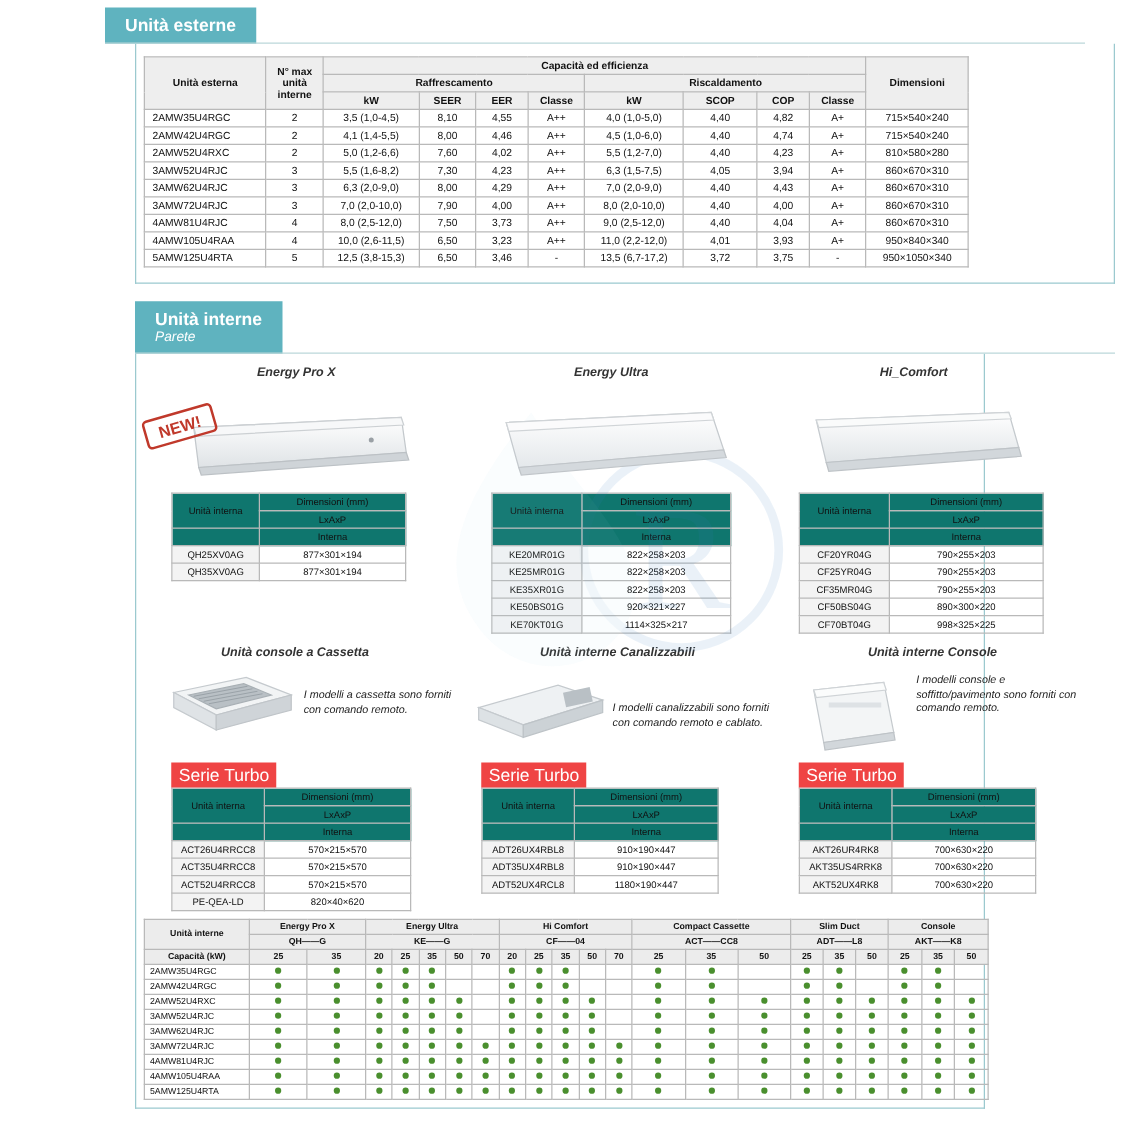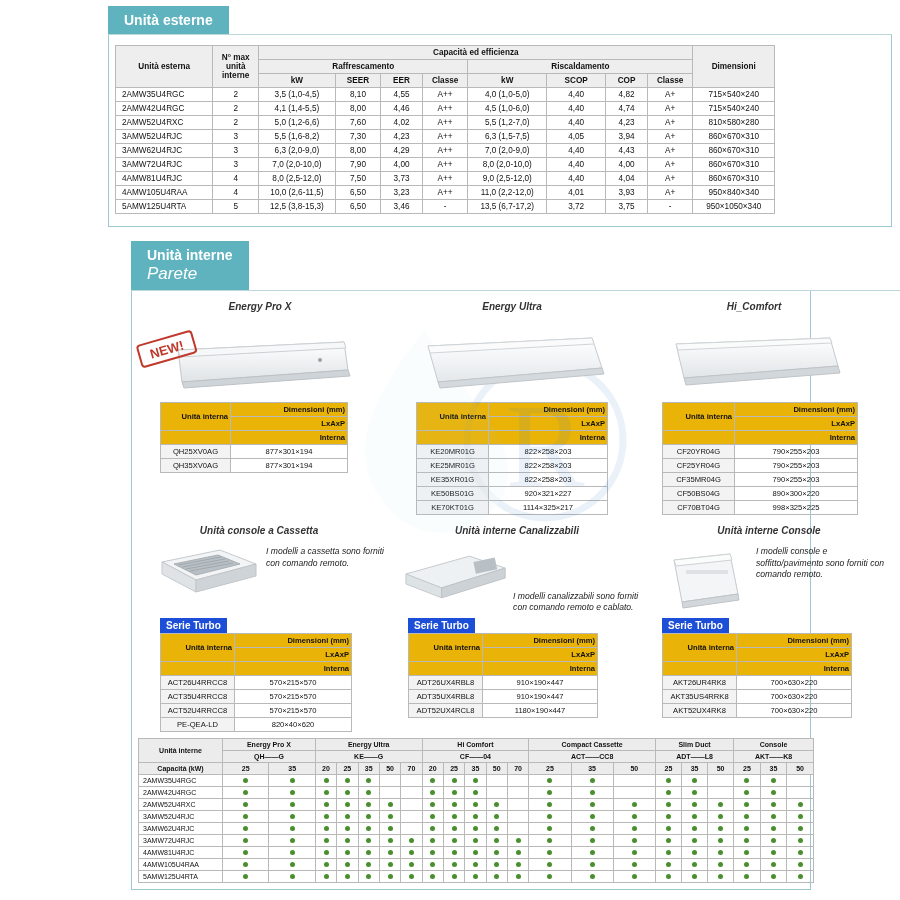--- a/index.html
+++ b/index.html
@@ -28,21 +28,21 @@
     display: inline-block;
     padding: 6px 16px 7px 16px;
     font-size: 14px;
     font-weight: bold;
     position: relative;
   }
   .ribbon .sub {
     display: block;
     font-style: italic;
     font-weight: normal;
-    font-size: 17px;
+    font-size: 11px;
     margin-top: 1px;
   }
   .ribbon-wrap { position: relative; }
   .ribbon-wrap::after{
     content:"";
     position:absolute;
     left:0; right:0;
     bottom:0;
     height:1px;
     background:#bcd7da;
@@ -90,38 +90,38 @@
   .mini-tbl {
     font-size: 7.6px;
     width: 200px;
   }
   .mini-tbl th, .mini-tbl td {
     border: 1px solid #b9b9b9;
     text-align: center;
     padding: 2px 2px;
     height: 13px;
   }
-  .mini-tbl thead th { background: #eab308; font-weight: bold; text-align: right; }
+  .mini-tbl thead th { background: #0f766e; font-weight: normal; }
   .mini-tbl tbody td:first-child { background: #f3f3f3; }
 
   
   .illus { height: 86px; position: relative; }
 
   .note {
     font-style: italic;
     font-size: 8.6px;
     line-height: 1.35;
     color: #222;
   }
 
   .serie-tag {
-    background: #1d4ed8;
+    background: #ef4444;
     color: #fff;
-    font-weight: bold;
-    font-size: 10px;
+    font-weight: normal;
+    font-size: 14px;
     padding: 2px 6px;
     display: inline-block;
   }
 
   
   .comb-title {
     font-weight: bold;
     font-size: 9.5px;
     color: #222;
     margin: 4px 0 3px 2px;
@@ -148,21 +148,21 @@
 
 <div class="watermark">
   <svg viewBox="0 0 300 300" width="300" height="300">
     <circle cx="215" cy="150" r="78" fill="none" stroke="#3a7fc1" stroke-width="7"></circle>
     <text x="215" y="196" font-size="118" font-family="Liberation Serif, serif" fill="#3a7fc1" text-anchor="middle">R</text>
     <path d="M95 40 C30 120 20 170 55 215 C90 258 155 250 175 200 C190 160 150 120 120 80 Z" fill="#9fd3e6" opacity="0.55"></path>
   </svg>
 </div>
 
 <div style="padding-top:6px;">
-  <div class="ribbon-wrap" style="margin-left:108px;width:784px;">
+  <div class="ribbon-wrap" style="margin-left:84px;width:784px;">
     <div class="ribbon">Unità esterne</div>
   </div>
   <div class="panel-outer" style="margin-left:108px;width:784px;margin-top:0;">
     <table class="tbl-outer" style="margin-left:6px;width:660px;">
       <thead>
         <tr>
           <th rowspan="3" style="width:98px;">Unità esterna</th>
           <th rowspan="3" style="width:46px;">N° max unità interne</th>
           <th colspan="8">Capacità ed efficienza</th>
           <th rowspan="3" style="width:82px;">Dimensioni</th>
@@ -298,21 +298,21 @@
             <td>3,72</td>
             <td>3,75</td>
             <td>-</td>
             <td>950×1050×340</td>
           </tr>
         </tbody>
     </table>
   </div>
 </div>
 
-<div style="margin-top:14px;padding-left:23px;">
+<div style="margin-top:14px;">
   <div class="ribbon-wrap" style="margin-left:108px;width:784px;">
     <div class="ribbon">
       <span>Unità interne</span>
       <span class="sub">Parete</span>
     </div>
   </div>
 
   <div style="margin-left:108px;width:680px;border:1px solid #9bc9cf;border-top:none;padding:10px 0 6px 0;">
 
     <div class="models-row">
@@ -485,21 +485,21 @@
             <path d="M14 22 L48 40 L48 52 L14 34 Z" fill="#dfe3e6" stroke="#c5cace"></path>
             <path d="M48 40 L108 24 L108 36 L48 52 Z" fill="#cfd4d8" stroke="#c0c5c9"></path>
             <path d="M26 24 L70 15 L92 24 L48 35 Z" fill="#b9c0c5" stroke="#a9b0b5"></path>
             <g stroke="#9aa2a8" stroke-width="0.8">
               <path d="M30 25 L73 17"></path>
                 <path d="M34 27 L77 19"></path>
                 <path d="M38 29 L81 21"></path>
                 <path d="M42 31 L85 23"></path>
             </g>
           </svg>
-          <div class="note" style="width:120px;margin-top:6px;">I modelli a cassetta sono forniti con comando remoto.</div>
+          <div class="note" style="width:120px;margin-top:18px;">I modelli a cassetta sono forniti con comando remoto.</div>
         </div>
         <div style="margin-left:28px;margin-top:4px;">
           <span class="serie-tag">Serie Turbo</span>
         </div>
         <table class="mini-tbl" style="margin-left:28px;width:192px;">
           <thead>
             <tr>
               <th rowspan="2" style="width:74px;">Unità interna</th>
               <th>Dimensioni (mm)</th>
             </tr>
@@ -527,21 +527,21 @@
               <tr>
                 <td>PE-QEA-LD</td>
                 <td>820×40×620</td>
               </tr>
             </tbody>
         </table>
       </div>
 
       <div class="model-col" style="width:262px;">
         <div class="model-title">Unità interne Canalizzabili</div>
-        <div style="display:flex;align-items:flex-end;">
+        <div style="display:flex;align-items:center;">
           <svg width="118" height="74" viewBox="0 0 118 74" style="margin-left:10px;">
             <path d="M10 34 L74 16 L110 28 L46 48 Z" fill="#eef1f3" stroke="#c5cace"></path>
             <path d="M10 34 L46 48 L46 58 L10 44 Z" fill="#dde2e5" stroke="#c5cace"></path>
             <path d="M46 48 L110 28 L110 38 L46 58 Z" fill="#ccd2d6" stroke="#bdc3c7"></path>
             <rect x="78" y="22" width="22" height="12" fill="#b9c0c5" transform="rotate(-12 78 22)"></rect>
           </svg>
           <div class="note" style="width:136px;margin-top:8px;">I modelli canalizzabili sono forniti con comando remoto e cablato.</div>
         </div>
         <div style="margin-left:22px;margin-top:4px;">
           <span class="serie-tag">Serie Turbo</span>

